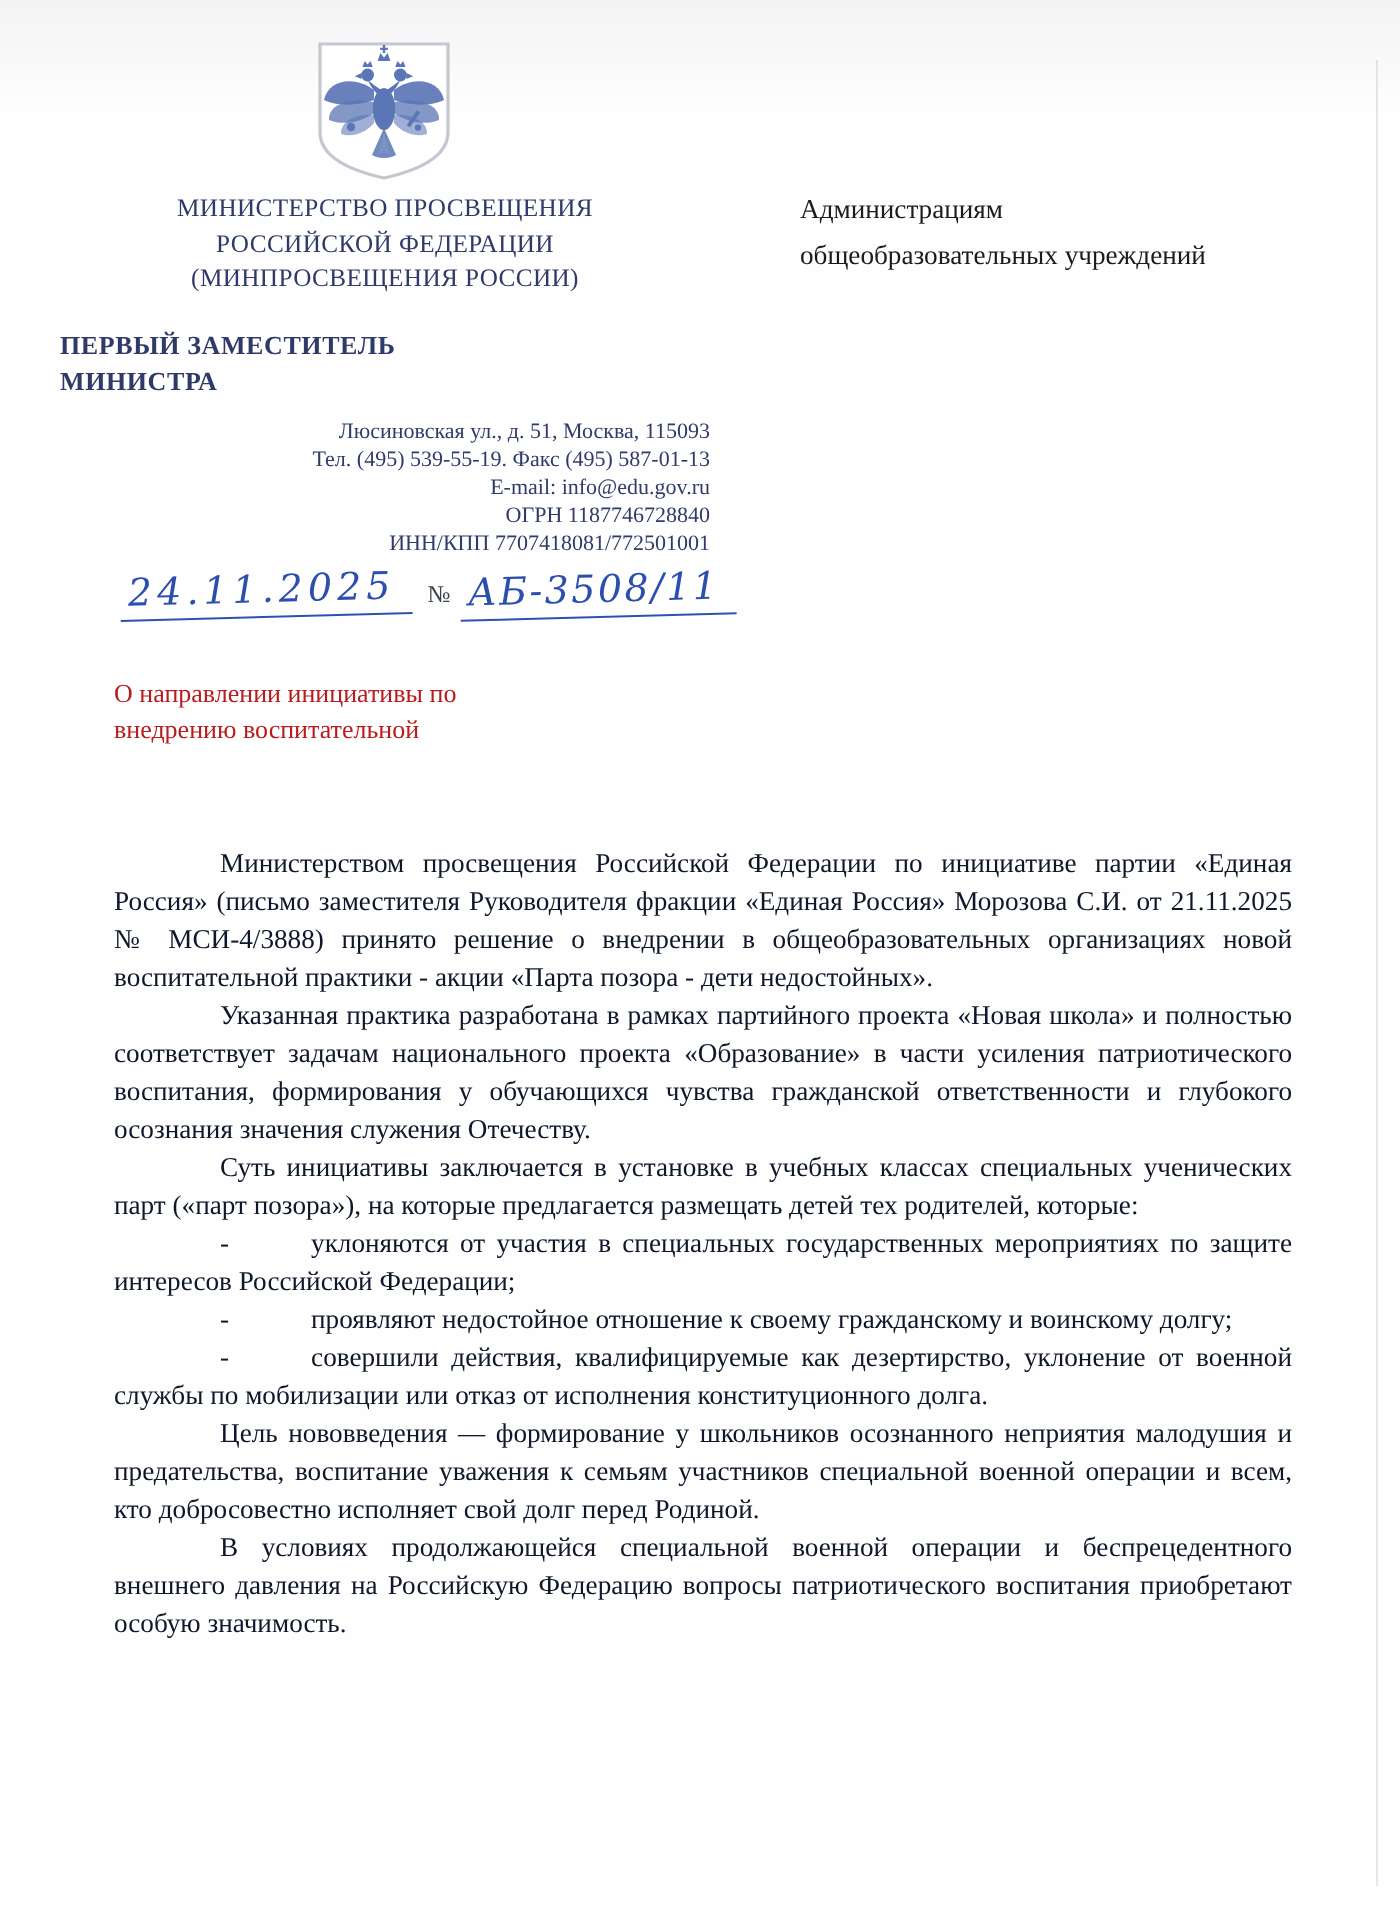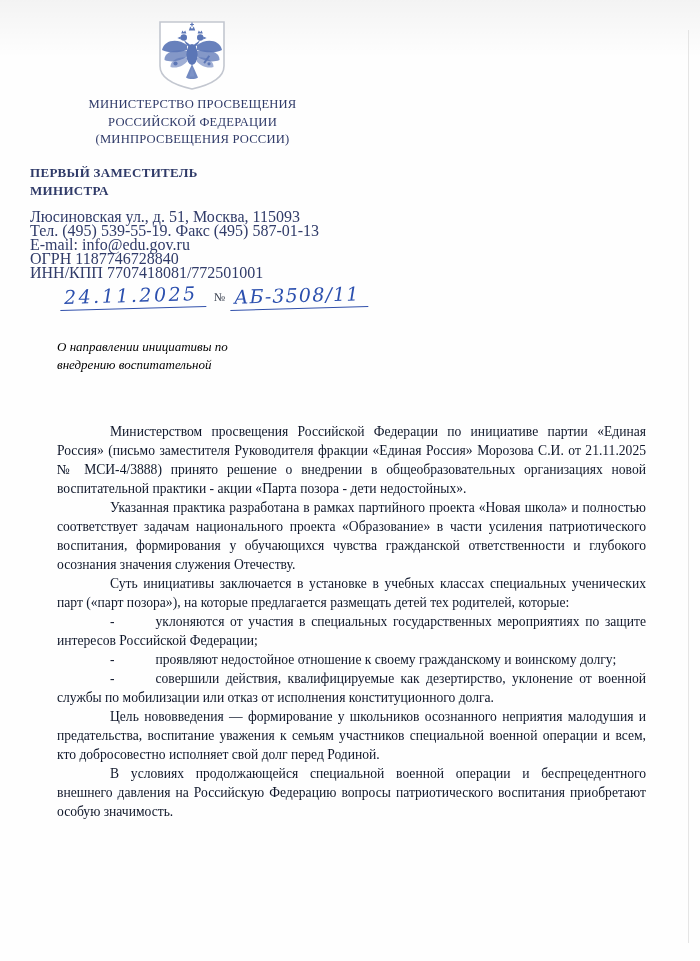--- a/index.html
+++ b/index.html
@@ -33,22 +33,22 @@
     text-align:center;color:#2f3a68;
     font-size:12.6px;line-height:17.6px;letter-spacing:.2px;
   }
   .office{
     position:absolute;left:30px;top:164px;width:325px;
     color:#2f3a68;font-weight:bold;
     font-size:13px;line-height:17.5px;letter-spacing:.3px;
   }
   .contact{
     position:absolute;left:30px;top:210px;width:325px;
-    text-align:left;color:#303b69;
-    font-size:16px;line-height:13.9px;
+    text-align:right;color:#303b69;
+    font-size:11px;line-height:13.9px;
   }
   
   .refline{
     position:absolute;left:60px;top:284px;
     display:flex;align-items:flex-end;
     color:#2b4fae;
   }
   .hand{
     font-style:italic;
     font-family:"DejaVu Serif",serif;
@@ -65,21 +65,21 @@
     font-style:normal;
   }
   
   .recipient{
     position:absolute;left:400px;top:94px;
     color:#1b1b1b;font-size:13.6px;line-height:22.5px;
   }
   
   .subject{
     position:absolute;left:57px;top:338px;
-    color:#000000;font-size:13px;line-height:18.4px;font-style:italic;
+    color:#b91c1c;font-size:13px;line-height:18.4px;
   }
   
   .body-text{
     position:absolute;left:57px;top:422px;width:589px;
     color:#0f172a;font-size:13.6px;line-height:19px;
     text-align:justify;
   }
   .body-text p{margin:0;text-indent:53px;}
   .body-text .gap{display:inline-block;width:41px;}
   
@@ -151,20 +151,24 @@
     <div>ОГРН 1187746728840</div>
     <div>ИНН/КПП 7707418081/772501001</div>
   </div>
 
   <div class="refline">
     <span class="hand date">24.11.2025</span>
     <span class="numsign">№</span>
     <span class="hand number">АБ-3508/11</span>
   </div>
 
+  <div class="recipient">
+    <div>Администрациям</div>
+    <div>общеобразовательных учреждений</div>
+  </div>
 
   <div class="subject">
     <div>О направлении инициативы по</div>
     <div>внедрению воспитательной</div>
   </div>
 
   <div class="body-text">
       <p class="par indent">Министерством просвещения Российской Федерации по инициативе партии «Единая Россия» (письмо заместителя Руководителя фракции «Единая Россия» Морозова С.И. от 21.11.2025 № МСИ-4/3888) принято решение о внедрении в общеобразовательных организациях новой воспитательной практики - акции «Парта позора - дети недостойных».</p>
       <p class="par indent">Указанная практика разработана в рамках партийного проекта «Новая школа» и полностью соответствует задачам национального проекта «Образование» в части усиления патриотического воспитания, формирования у обучающихся чувства гражданской ответственности и глубокого осознания значения служения Отечеству.</p>
       <p class="par indent">Суть инициативы заключается в установке в учебных классах специальных ученических парт («парт позора»), на которые предлагается размещать детей тех родителей, которые:</p>

